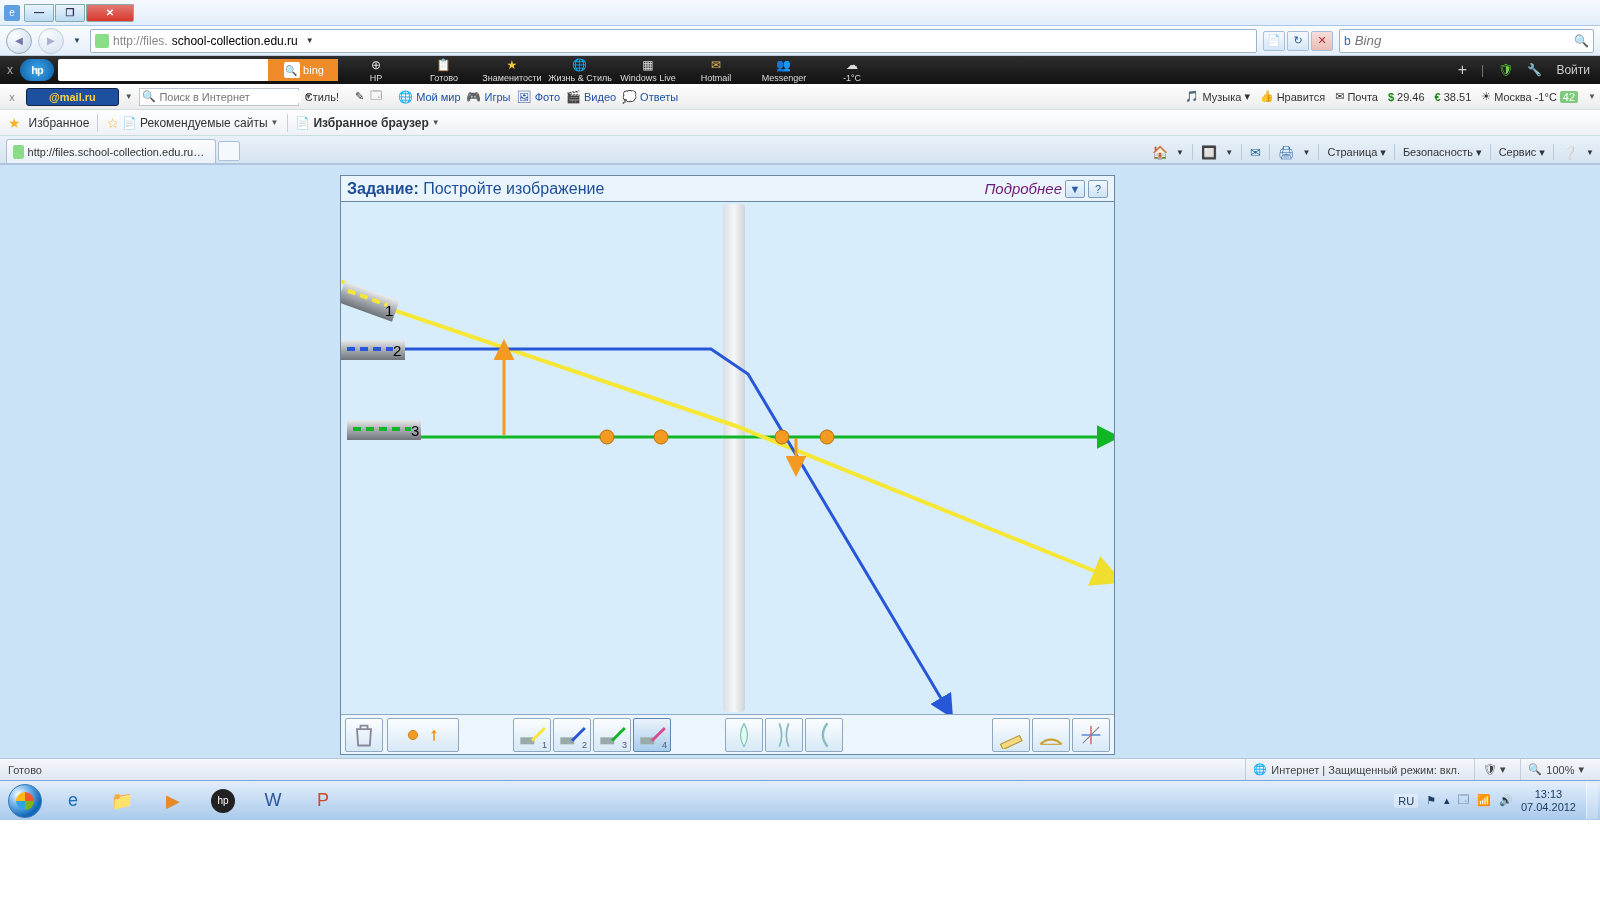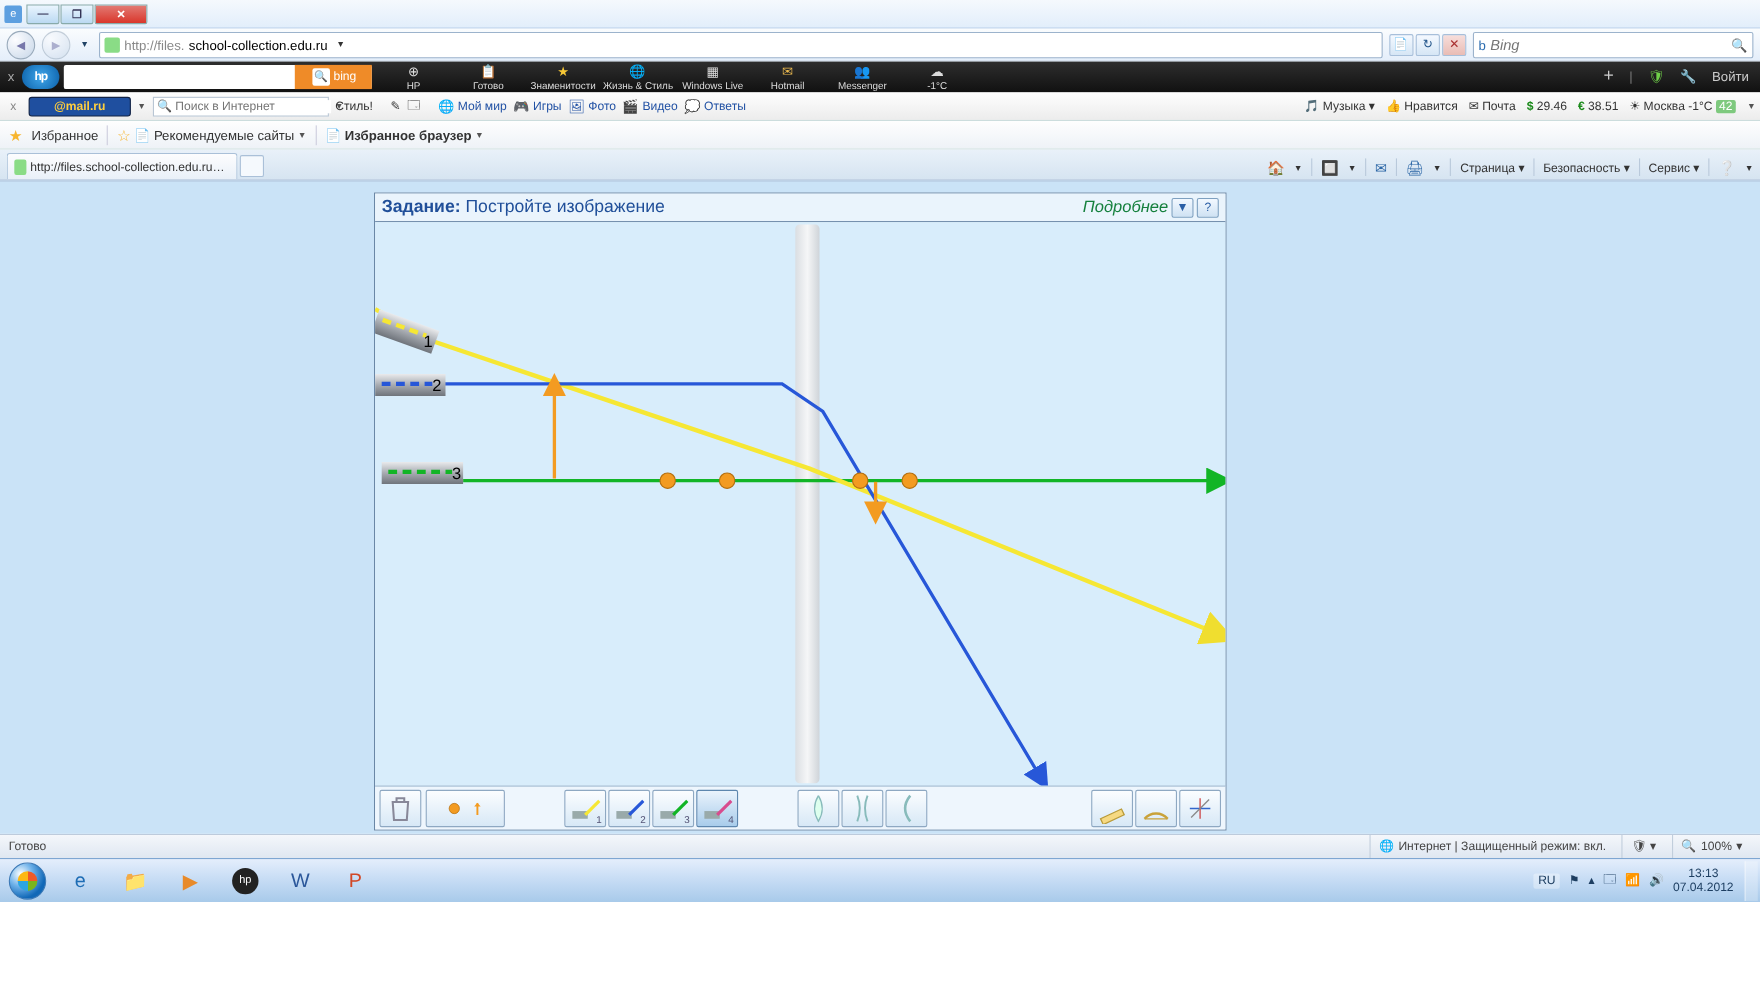--- a/index.html
+++ b/index.html
@@ -74,21 +74,21 @@
 .tabtools .dd{font-size:8px;}
 .tabtools .sep{width:1px;height:16px;background:#b9c9db;}
 
 
 .content{height:594px;background:#cae3f7;position:relative;border-top:1px solid #b0c4dc;}
 .applet{position:absolute;left:340px;top:10px;width:775px;height:580px;background:#eaf4fc;border:1px solid #6a87a6;}
 .app-header{height:26px;background:#eaf4fc;border-bottom:1px solid #6a87a6;display:flex;align-items:center;padding:11px 6px;font-size:16px;}
 .app-header .task-label{color:#204f99;font-weight:bold;}
 .app-header .task-text{color:#204f99;font-weight:normal;}
 .app-header .spacer{flex:1;}
-.app-header .more{color:#15803d;font-style:italic;font-size:15px;}
+.app-header .more{color:#701a75;font-style:italic;font-size:15px;}
 .app-header .hbtn{width:20px;height:18px;border:1px solid #7ea0c0;border-radius:2px;background:linear-gradient(#f2f8ff,#cfe2f3);margin-left:3px;display:flex;align-items:center;justify-content:center;font-size:11px;color:#2b5fa6;}
 .canvas{position:relative;height:512px;background:#d8edfb;}
 .canvas svg{position:absolute;inset:0;width:100%;height:100%;}
 .app-toolbar{height:40px;background:#eef6fd;border-top:1px solid #8ca9c6;display:flex;align-items:center;padding:0 4px;gap:4px;}
 .tb-group{display:flex;gap:2px;height:34px;}
 .tb-btn{width:38px;height:34px;border:1px solid #8ea8c2;border-radius:2px;background:linear-gradient(#fbfdff,#d7e8f6);display:flex;align-items:center;justify-content:center;position:relative;}
 .tb-btn.wide{width:72px;display:flex;gap:6px;}
 .tb-btn.sel{background:linear-gradient(#eaf3fc,#a8cceb);border-color:#5d86ae;}
 .tb-btn svg{width:28px;height:28px;}
 .tb-btn .n{position:absolute;bottom:1px;right:3px;font-size:9px;color:#557;}

